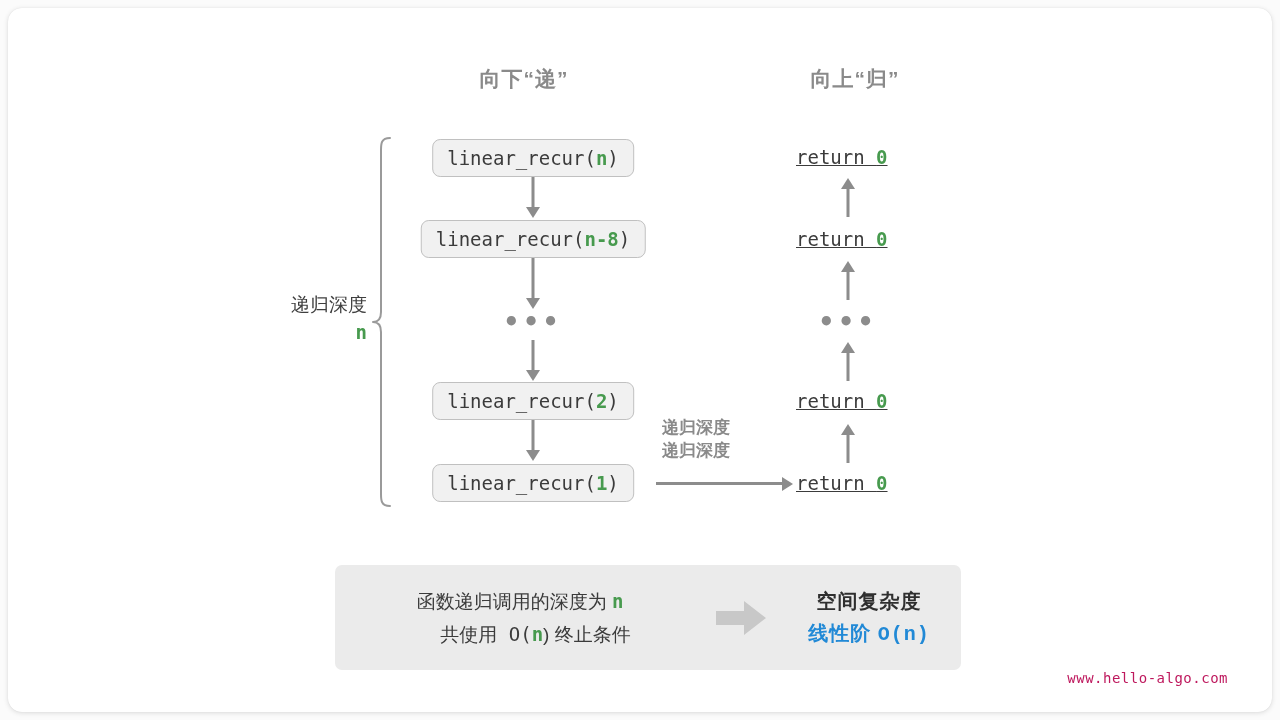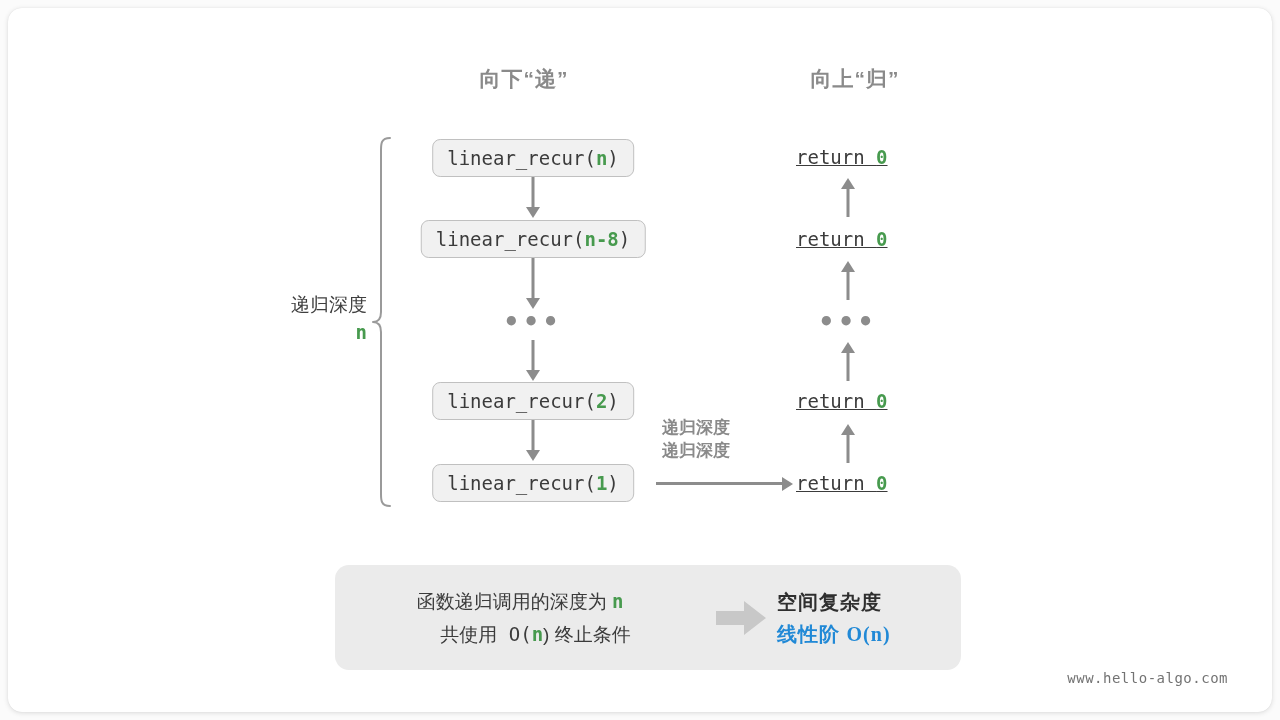--- a/index.html
+++ b/index.html
@@ -177,21 +177,21 @@
 
   
   #summary-box {
     position: absolute;
     left: 327px;
     top: 557px;
     width: 626px;
     height: 105px;
     box-sizing: border-box;
     background: #ebebeb;
-    border-radius: 14px;
+    border-radius: 7px;
     display: flex;
     align-items: center;
   }
   #summary-left {
     width: 370px;
     text-align: center;
     font-size: 19px;
     color: #3b3b3b;
     line-height: 32px;
   }
@@ -205,47 +205,47 @@
     font-weight: 700;
   }
   #summary-arrow {
     width: 72px;
     display: flex;
     align-items: center;
     justify-content: center;
   }
   #summary-right {
     flex: 1;
-    text-align: left;
+    text-align: center;
     line-height: 32px;
   }
   #summary-right .sr-title {
     font-size: 20px;
     font-weight: 700;
     color: #2f2f2f;
     letter-spacing: 1px;
   }
   #summary-right .sr-value {
     font-size: 20px;
     font-weight: 700;
     color: #2189d6;
     letter-spacing: 1px;
   }
   #summary-right .sr-value .mono {
-    font-family: Liberation Serif, serif;
+    font-family: Liberation Mono, monospace;
   }
 
   
   #watermark {
     position: absolute;
     right: 44px;
     bottom: 26px;
     font-family: "DejaVu Sans Mono", "Liberation Mono", monospace;
     font-size: 14px;
-    color: #737373;
+    color: #be185d;
     letter-spacing: 0.5px;
     white-space: nowrap;
   }
 </style>
 </head>
 <body>
 
 <div id="canvas">
   <div id="card">
 

